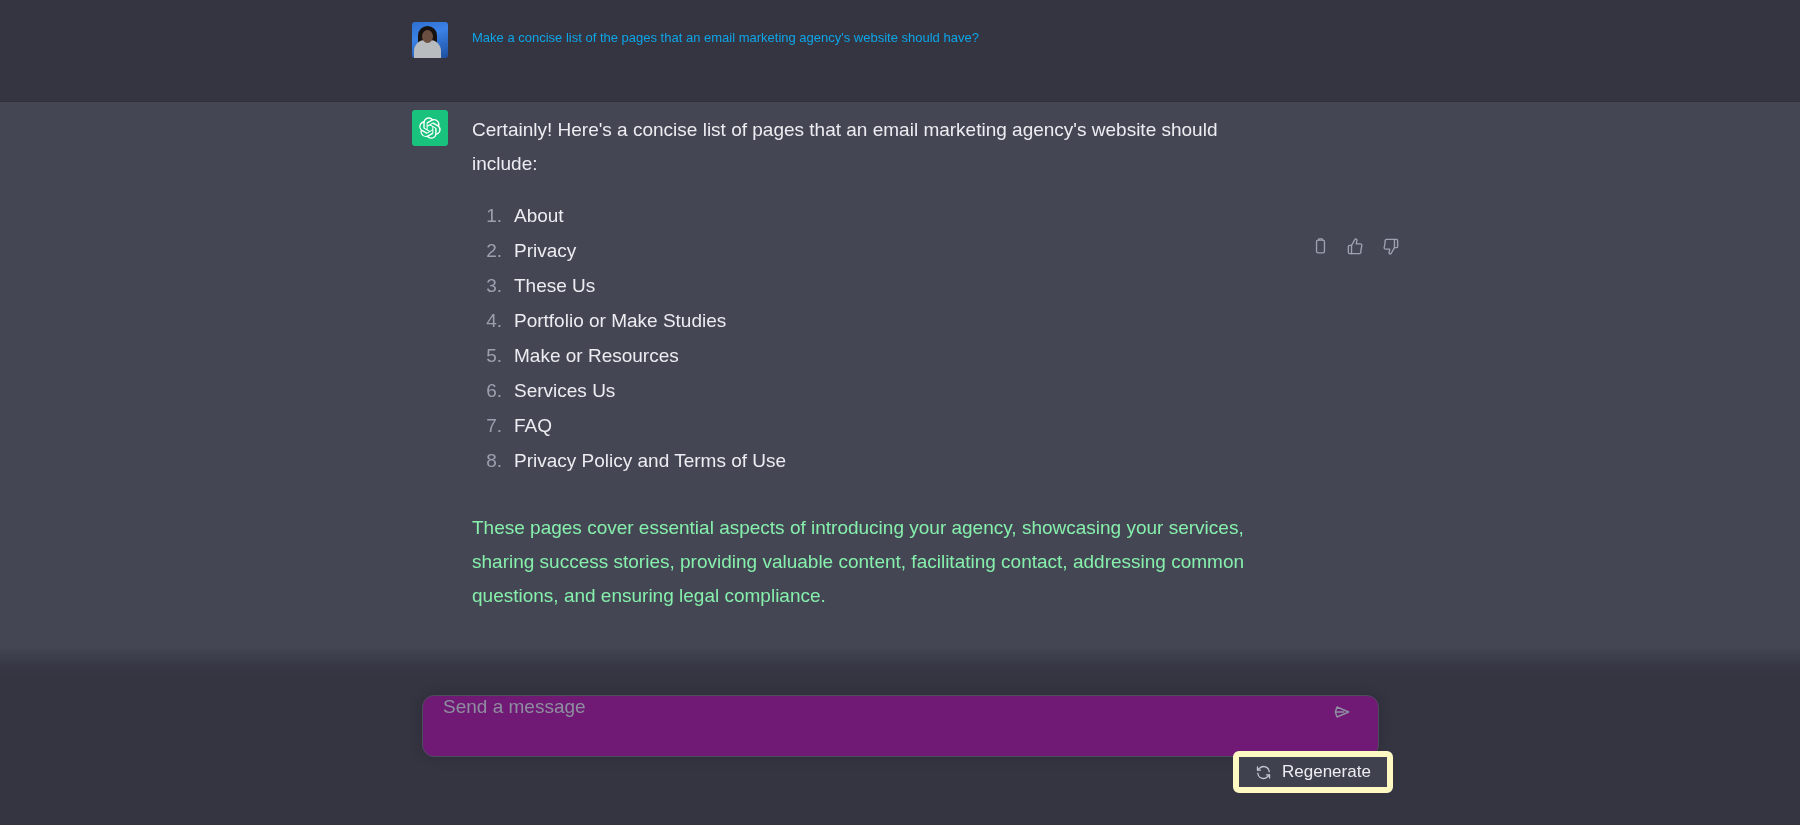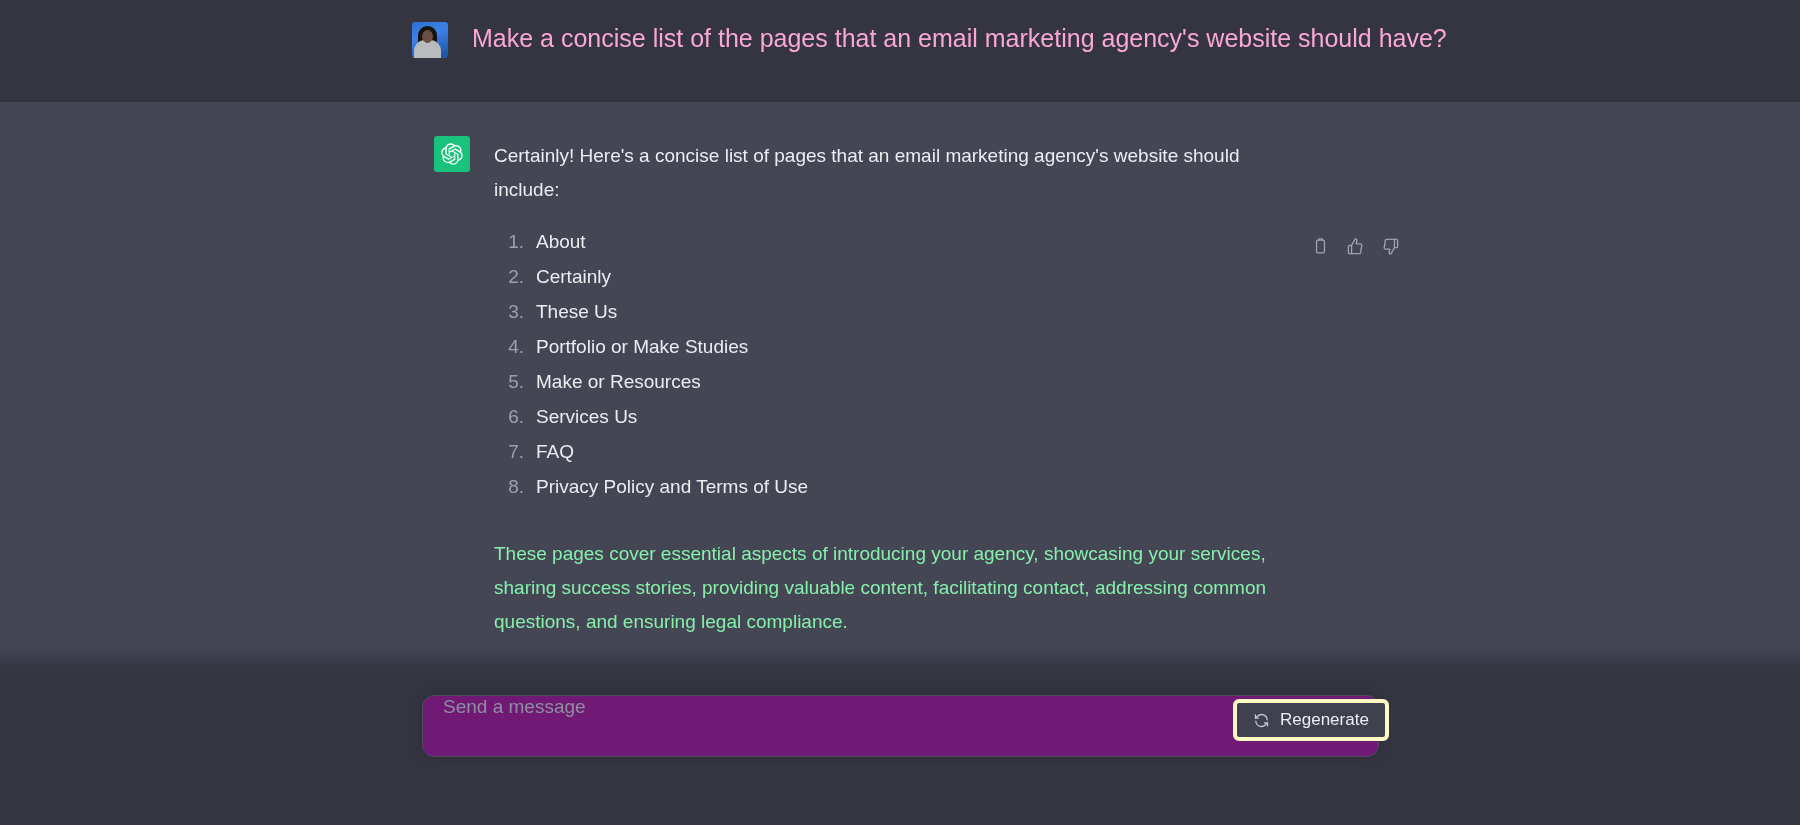--- a/index.html
+++ b/index.html
@@ -44,21 +44,21 @@
   }
 
   .turn-inner {
     width: 1800px;
     display: flex;
     padding-left: 412px;
     padding-right: 400px;
   }
 
   .turn-user .turn-inner { padding-top: 22px; }
-  .turn-assistant .turn-inner { padding-top: 34px; margin-left: 22px; }
+  .turn-assistant .turn-inner { padding-top: 8px; }
 
   
   .avatar {
     width: 36px;
     height: 36px;
     flex: 0 0 36px;
     border-radius: 3px;
     overflow: hidden;
     margin-right: 24px;
     position: relative;
@@ -117,23 +117,23 @@
   }
 
   .msg-text {
     font-size: 19px;
     line-height: 34px;
     color: #ececf1;
     max-width: 790px;
   }
 
   .msg-user-text {
-    font-size: 25px;
+    font-size: 13px;
     line-height: 26px;
-    color: #f9a8d4;
+    color: #0ea5e9;
     white-space: nowrap;
   }
 
   .msg-para {
     font-size: 19px;
     line-height: 34px;
     color: #86efac;
     max-width: 800px;
     margin-top: 26px;
   }
@@ -185,28 +185,28 @@
     stroke-width: 1.7;
     fill: none;
     stroke-linecap: round;
     stroke-linejoin: round;
   }
 
   
   .regenerate {
     position: absolute;
     left: 1233px;
-    top: 597px;
+    top: 649px;
     height: 42px;
     display: flex;
     align-items: center;
     gap: 10px;
     padding: 0 16px;
     background: #40414f;
-    border: 4px solid #fef9c3;
+    border: 6px solid #fef9c3;
     border-radius: 6px;
     color: #ececf1;
     font-size: 17px;
     cursor: pointer;
     z-index: 6;
   }
   .regenerate svg {
     width: 17px; height: 17px;
     stroke: #c5c8d2;
     stroke-width: 1.8;
@@ -300,21 +300,21 @@
       <div class="msg">
         <div class="msg-text">Certainly! Here's a concise list of pages that an email marketing agency's website should include:</div>
 
         <ol class="page-list">
           <li>
             <span class="num">1.</span>
             <span>About</span>
           </li>
           <li>
             <span class="num">2.</span>
-            <span>Certainly</span>
+            <span>Privacy</span>
           </li>
           <li>
             <span class="num">3.</span>
             <span>These Us</span>
           </li>
           <li>
             <span class="num">4.</span>
             <span>Portfolio or Make Studies</span>
           </li>
           <li>

